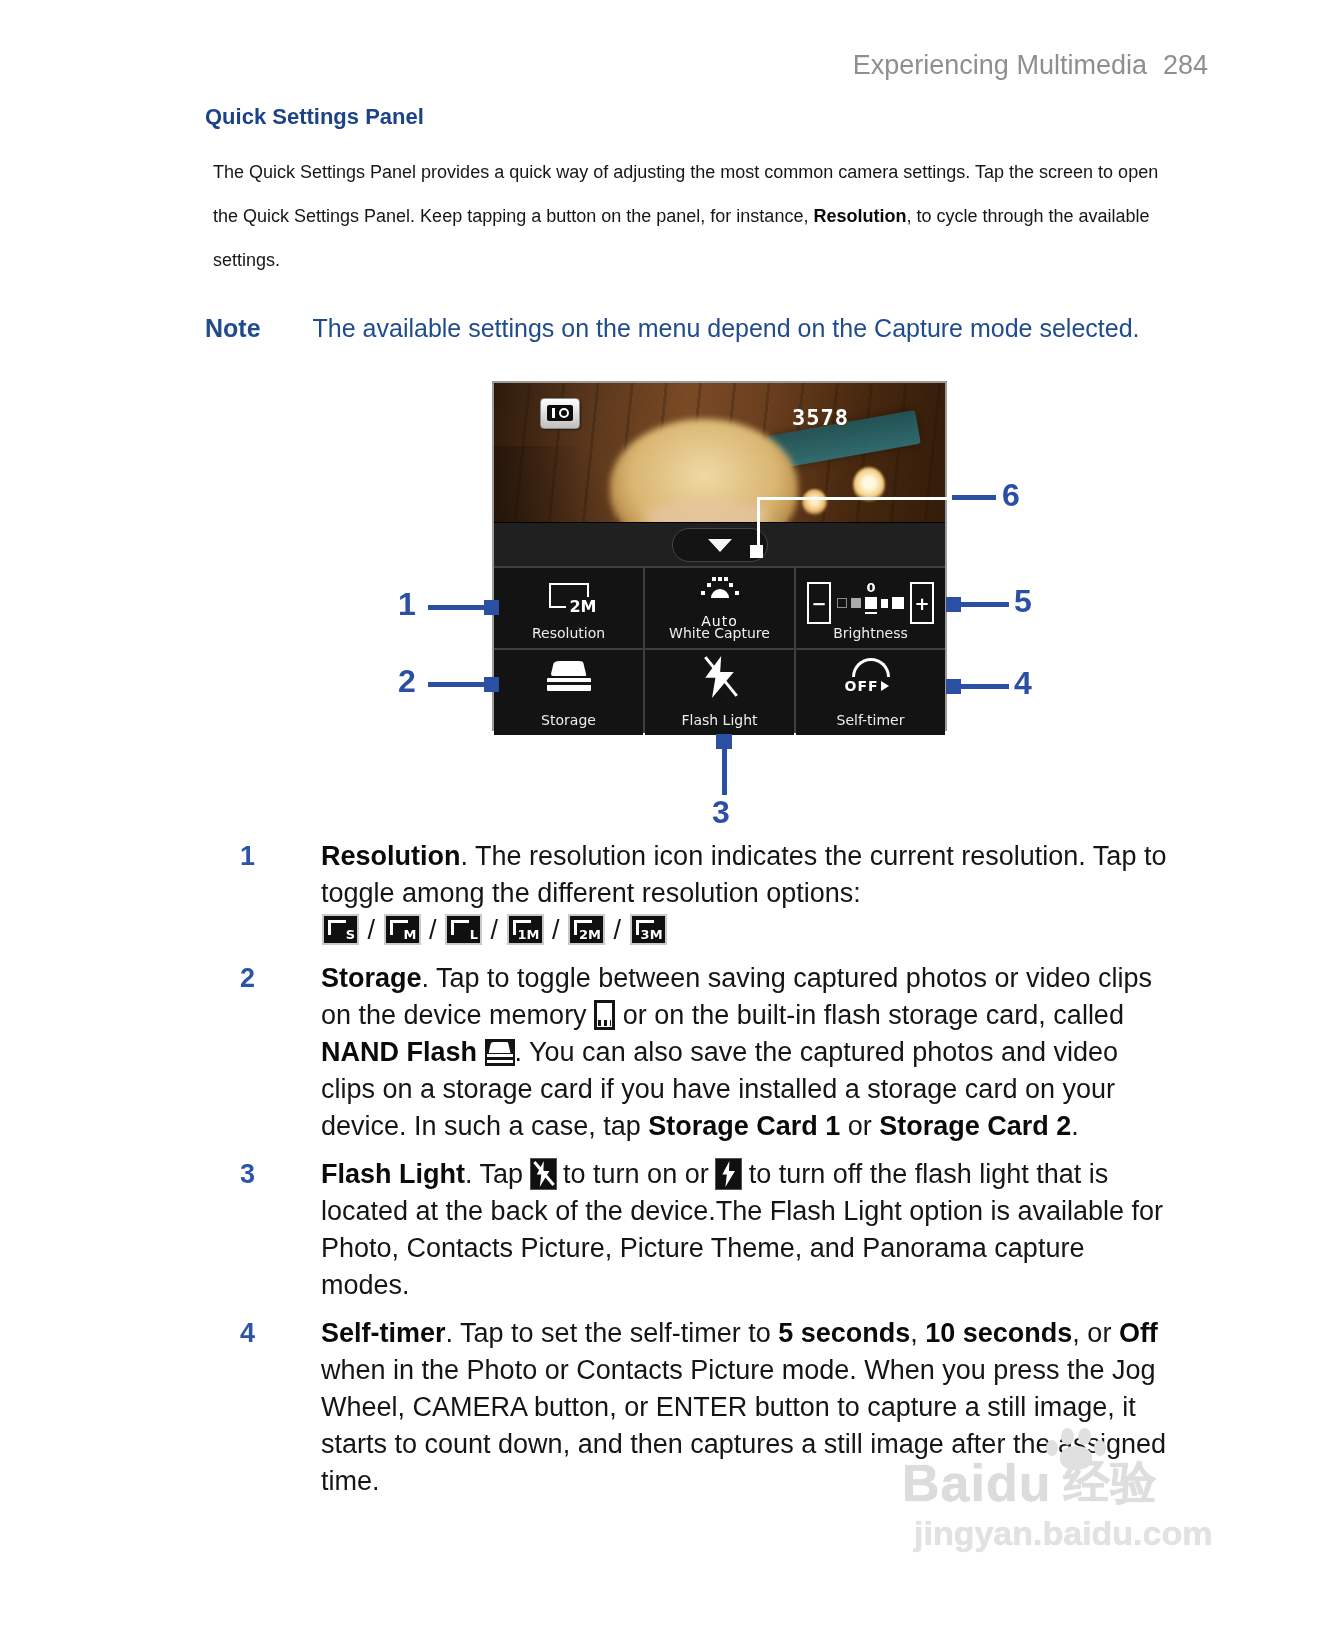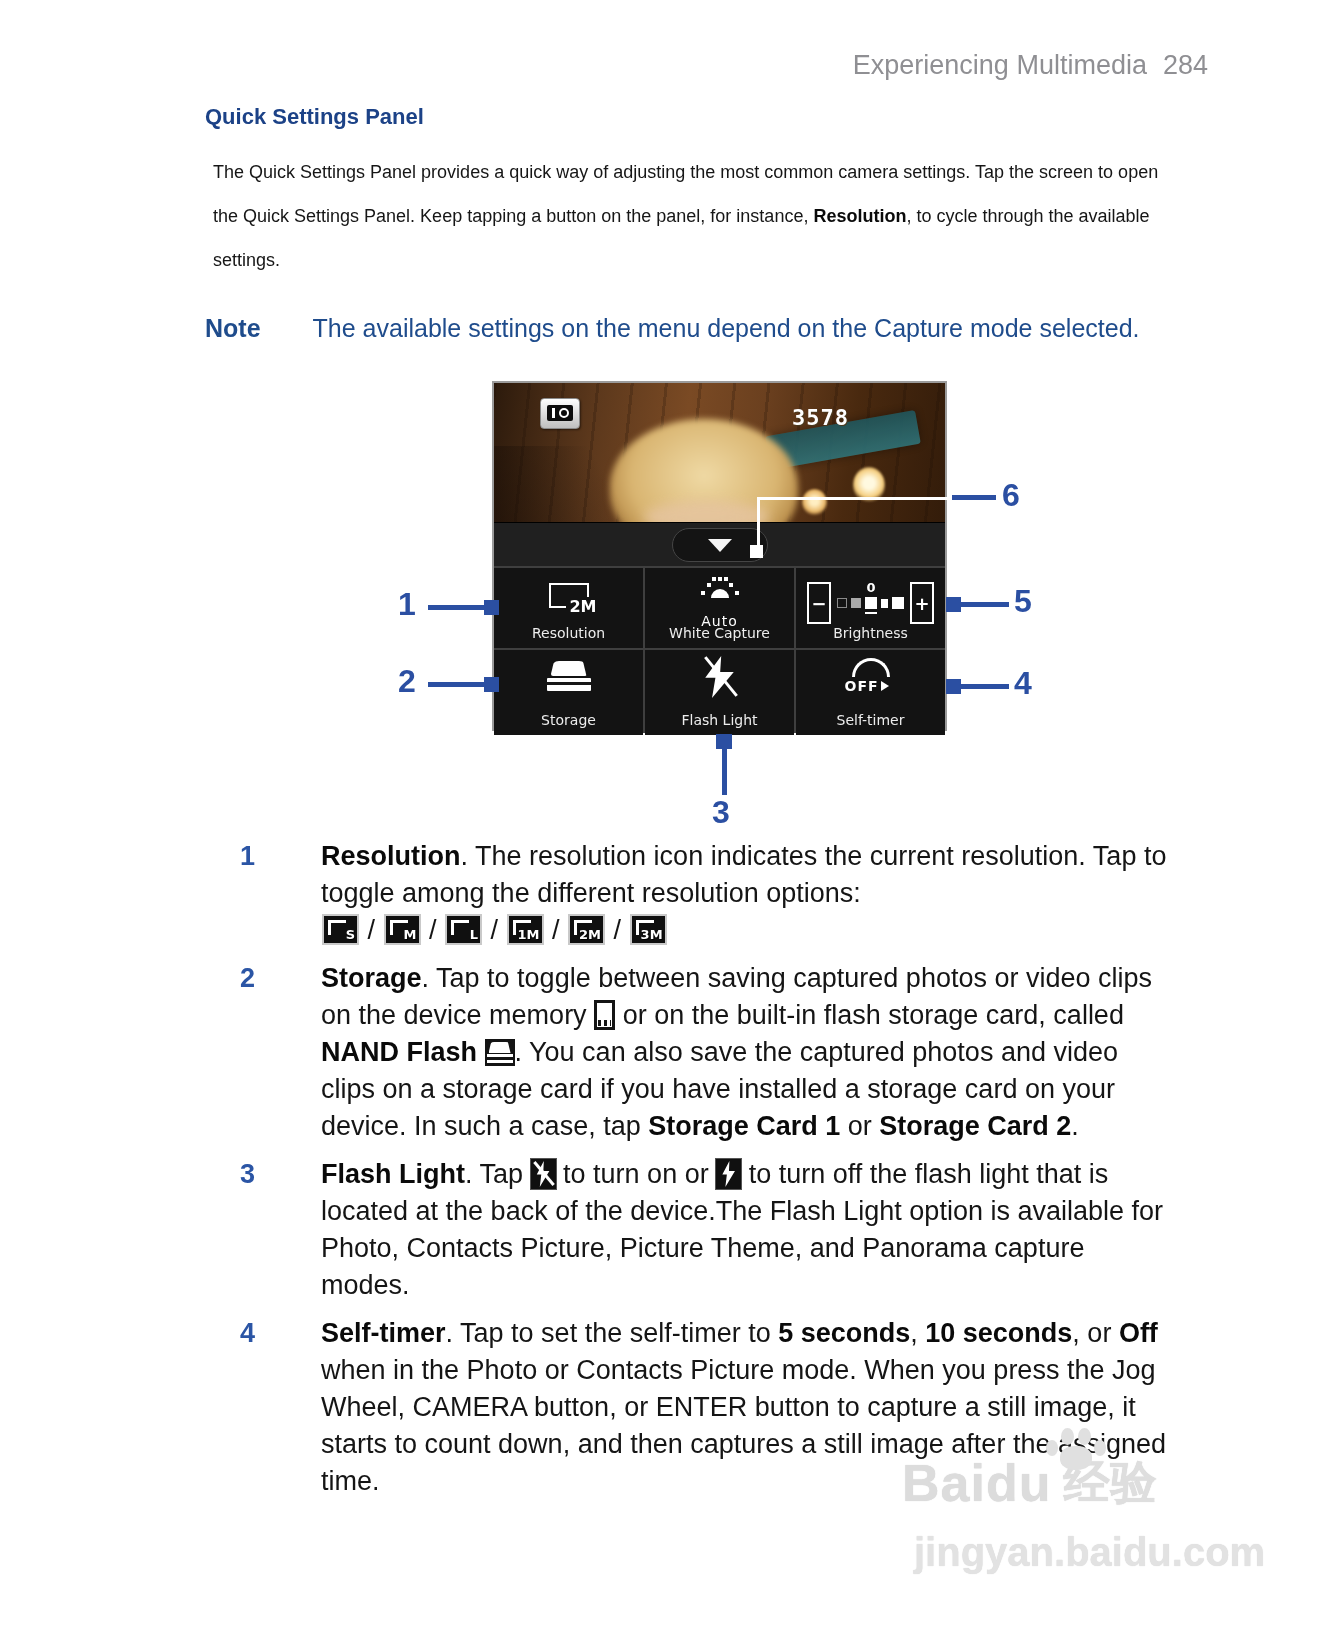--- a/index.html
+++ b/index.html
@@ -180,21 +180,21 @@
   .wm-main { position:relative; display:flex; align-items:center; font-weight:bold; font-size:52px;
      letter-spacing:1px; color:#dcdcdc; text-shadow:0 0 1px #cfcfcf; }
   .wm-cn { font-size:46px; margin-left:12px; color:#dedede; }
   .paw { position:absolute; left:142px; top:-26px; width:66px; height:46px; }
   .paw i { position:absolute; background:#e0e0e0; border-radius:50%; }
   .paw .p1 { left:2px;  top:14px; width:12px; height:16px; }
   .paw .p2 { left:17px; top:2px;  width:13px; height:17px; }
   .paw .p3 { left:34px; top:2px;  width:13px; height:17px; }
   .paw .p4 { left:50px; top:14px; width:12px; height:16px; }
   .paw .p5 { left:16px; top:20px; width:32px; height:24px; border-radius:45%; }
-  .wm-url { margin:16px 0 0 12px; font-weight:bold; font-size:40px; color:#e2e2e2; text-shadow:0 0 1px #d4d4d4; }
+  .wm-url { margin:0 0 0 12px; font-weight:bold; font-size:34px; color:#e2e2e2; text-shadow:0 0 1px #d4d4d4; }
 </style>
 </head>
 <body>
 
 <div class="page">
 
   <div class="hdr">
     <span>Experiencing Multimedia</span><span class="pgnum">284</span>
   </div>
 

